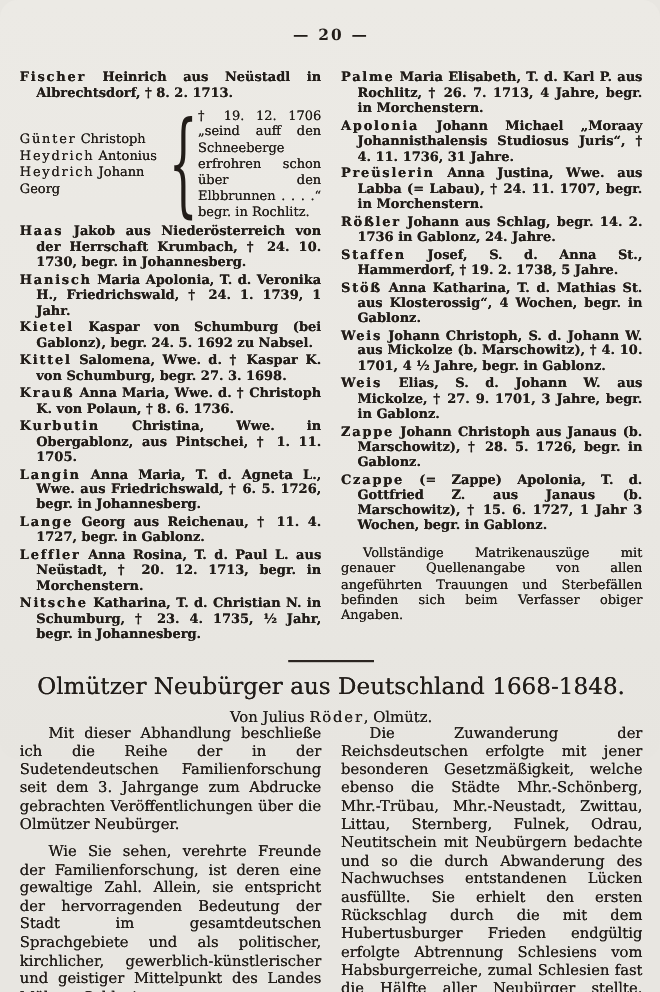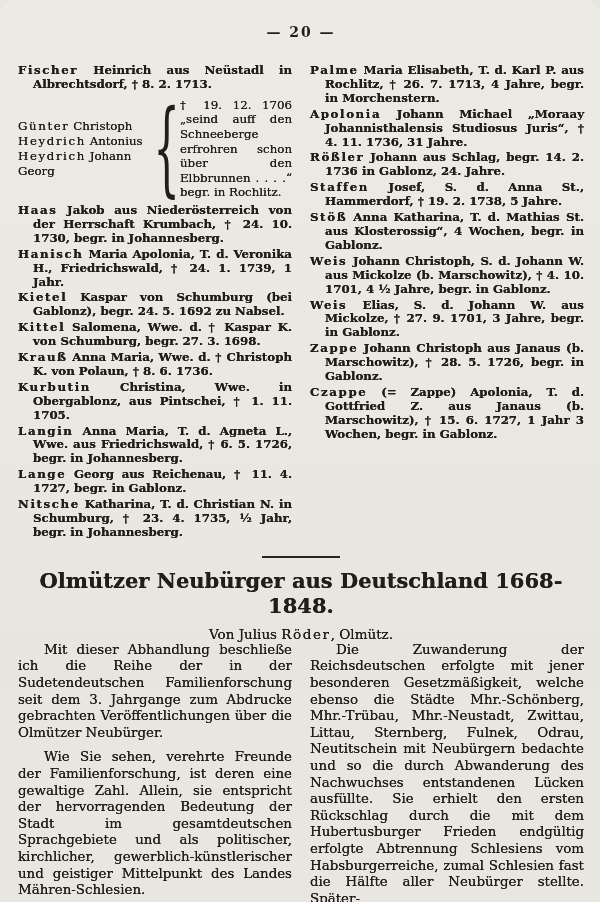--- a/index.html
+++ b/index.html
@@ -81,21 +81,21 @@
   }
   .divider{
     width:78px;
     border:0;
     border-top:2.5px solid #2b2521;
     margin:14px auto 10px auto;
   }
   .article-title{
     text-align:center;
     font-size:21px;
-    font-weight:bold;
+    font-weight:normal;
     margin:10px 0 8px 0;
     text-shadow:0 0 0.5px currentColor;
   }
   .byline{
     text-align:center;
     font-size:13.5px;
     text-shadow:0 0 0.3px currentColor;
   }
   .body-cols{display:flex;gap:18px;}
   .body-col{flex:1 1 0;min-width:0;}
@@ -133,33 +133,36 @@
       </div>
 
       <p class="entry"><span class="sp">Haas</span><span> Jakob aus Niederösterreich von der Herrschaft Krumbach, † 24. 10. 1730, begr. in Johannesberg.</span></p>
       <p class="entry"><span class="sp">Hanisch</span><span> Maria Apolonia, T. d. Veronika H., Friedrichswald, † 24. 1. 1739, 1 Jahr.</span></p>
       <p class="entry"><span class="sp">Kietel</span><span> Kaspar von Schumburg (bei Gablonz), begr. 24. 5. 1692 zu Nabsel.</span></p>
       <p class="entry"><span class="sp">Kittel</span><span> Salomena, Wwe. d. † Kaspar K. von Schumburg, begr. 27. 3. 1698.</span></p>
       <p class="entry"><span class="sp">Krauß</span><span> Anna Maria, Wwe. d. † Christoph K. von Polaun, † 8. 6. 1736.</span></p>
       <p class="entry"><span class="sp">Kurbutin</span><span> Christina, Wwe. in Obergablonz, aus Pintschei, † 1. 11. 1705.</span></p>
       <p class="entry"><span class="sp">Langin</span><span> Anna Maria, T. d. Agneta L., Wwe. aus Friedrichswald, † 6. 5. 1726, begr. in Johannesberg.</span></p>
       <p class="entry"><span class="sp">Lange</span><span> Georg aus Reichenau, † 11. 4. 1727, begr. in Gablonz.</span></p>
+      <p class="entry"><span class="sp">Leffler</span><span> Anna Rosina, T. d. Paul L. aus Neüstadt, † 20. 12. 1713, begr. in Morchenstern.</span></p>
       <p class="entry"><span class="sp">Nitsche</span><span> Katharina, T. d. Christian N. in Schumburg, † 23. 4. 1735, ½ Jahr, begr. in Johannesberg.</span></p>
     </div>
 
     <div class="col">
       <p class="entry"><span class="sp">Palme</span><span> Maria Elisabeth, T. d. Karl P. aus Rochlitz, † 26. 7. 1713, 4 Jahre, begr. in Morchenstern.</span></p>
       <p class="entry"><span class="sp">Apolonia</span><span> Johann Michael „Moraay Johannisthalensis Studiosus Juris“, † 4. 11. 1736, 31 Jahre.</span></p>
+      <p class="entry"><span class="sp">Preüslerin</span><span> Anna Justina, Wwe. aus Labba (= Labau), † 24. 11. 1707, begr. in Morchenstern.</span></p>
       <p class="entry"><span class="sp">Rößler</span><span> Johann aus Schlag, begr. 14. 2. 1736 in Gablonz, 24. Jahre.</span></p>
       <p class="entry"><span class="sp">Staffen</span><span> Josef, S. d. Anna St., Hammerdorf, † 19. 2. 1738, 5 Jahre.</span></p>
       <p class="entry"><span class="sp">Stöß</span><span> Anna Katharina, T. d. Mathias St. aus Klosterossig“, 4 Wochen, begr. in Gablonz.</span></p>
       <p class="entry"><span class="sp">Weis</span><span> Johann Christoph, S. d. Johann W. aus Mickolze (b. Marschowitz), † 4. 10. 1701, 4 ½ Jahre, begr. in Gablonz.</span></p>
       <p class="entry"><span class="sp">Weis</span><span> Elias, S. d. Johann W. aus Mickolze, † 27. 9. 1701, 3 Jahre, begr. in Gablonz.</span></p>
       <p class="entry"><span class="sp">Zappe</span><span> Johann Christoph aus Janaus (b. Marschowitz), † 28. 5. 1726, begr. in Gablonz.</span></p>
       <p class="entry"><span class="sp">Czappe</span><span> (= Zappe) Apolonia, T. d. Gottfried Z. aus Janaus (b. Marschowitz), † 15. 6. 1727, 1 Jahr 3 Wochen, begr. in Gablonz.</span></p>
+      <p class="note">Vollständige Matrikenauszüge mit genauer Quellenangabe von allen angeführten Trauungen und Sterbefällen befinden sich beim Verfasser obiger Angaben.</p>
     </div>
   </div>
 
   <hr class="divider">
 
   <h1 class="article-title">Olmützer Neubürger aus Deutschland 1668-1848.</h1>
 
   <div class="byline"><span>Von Julius </span><span class="sp">Röder</span><span>, Olmütz.</span></div>
 
   <div class="body-cols">

